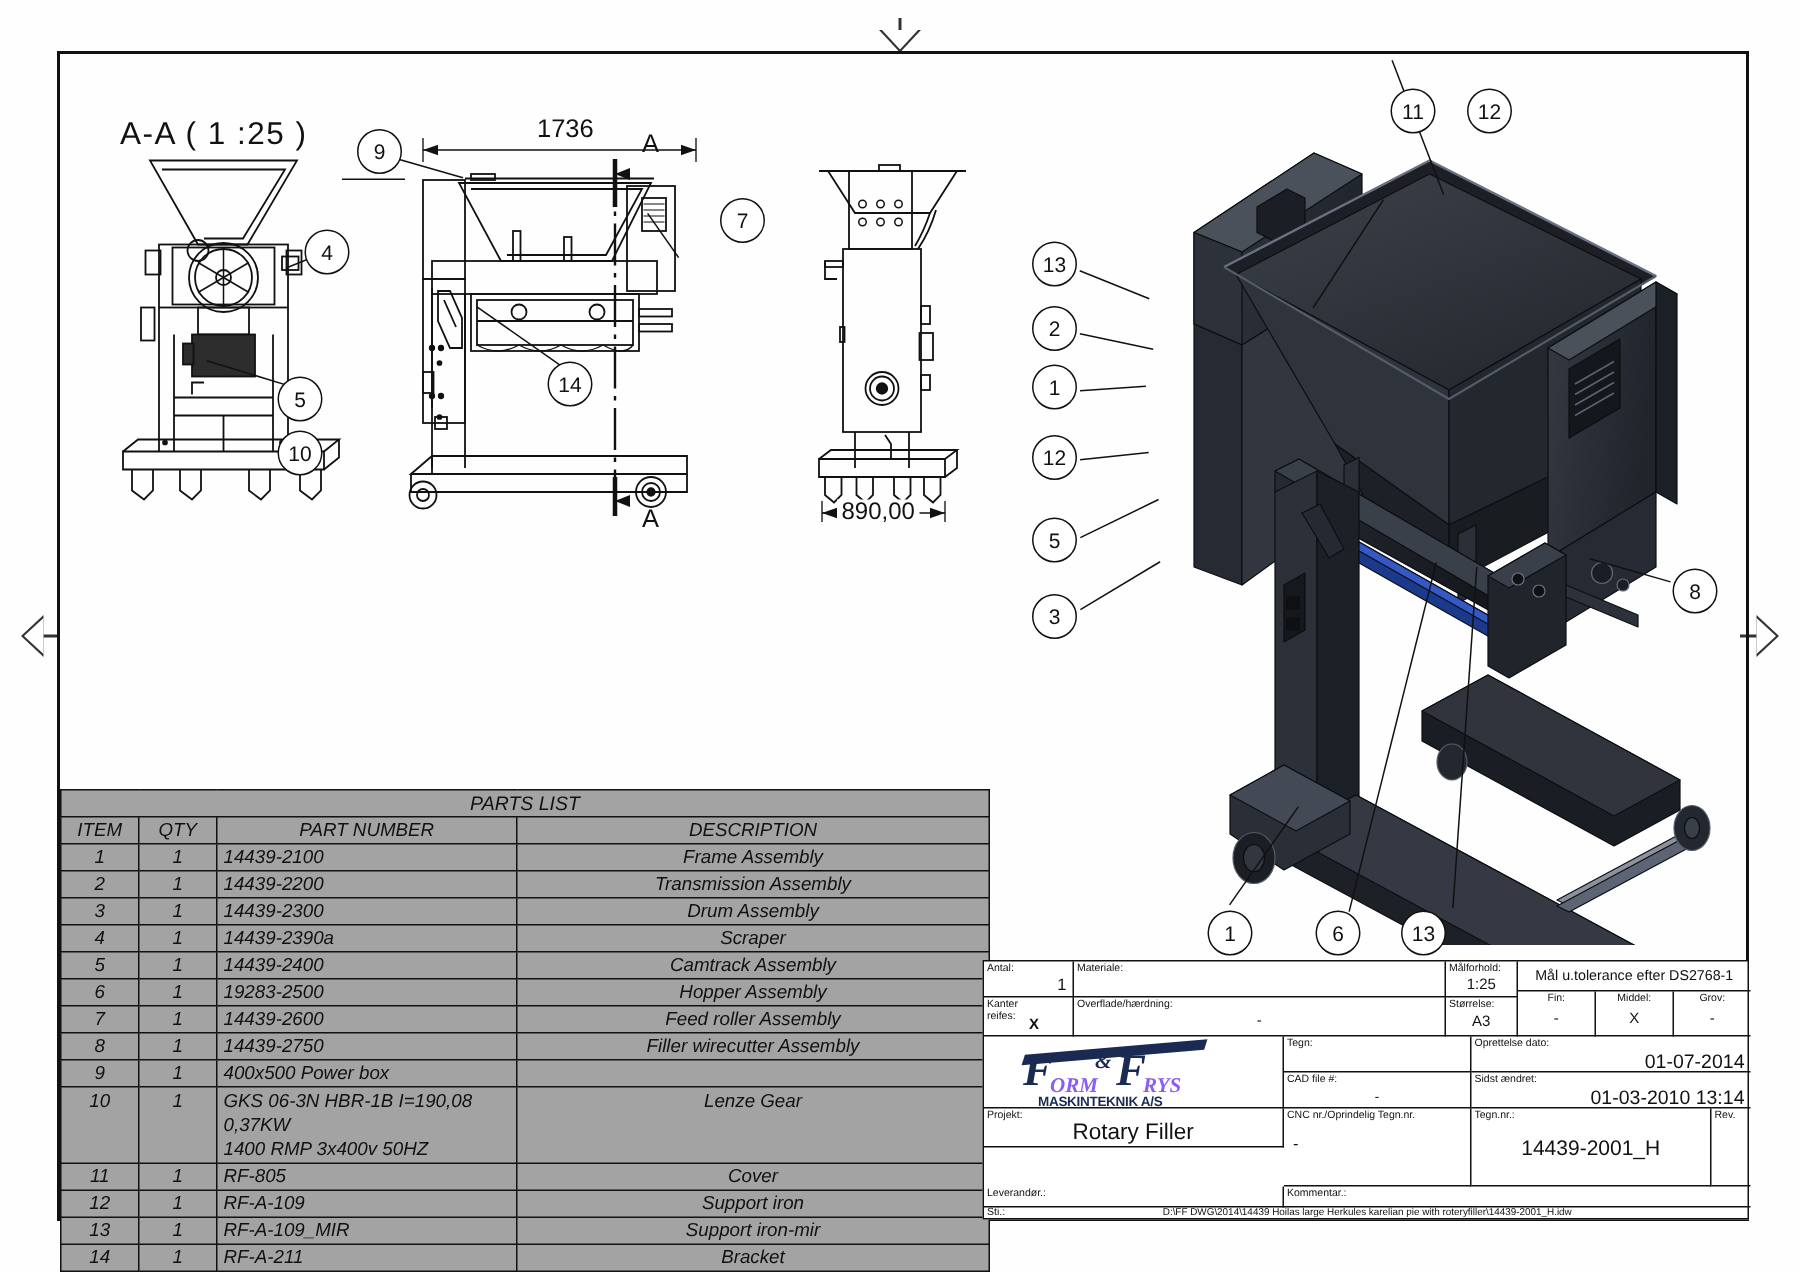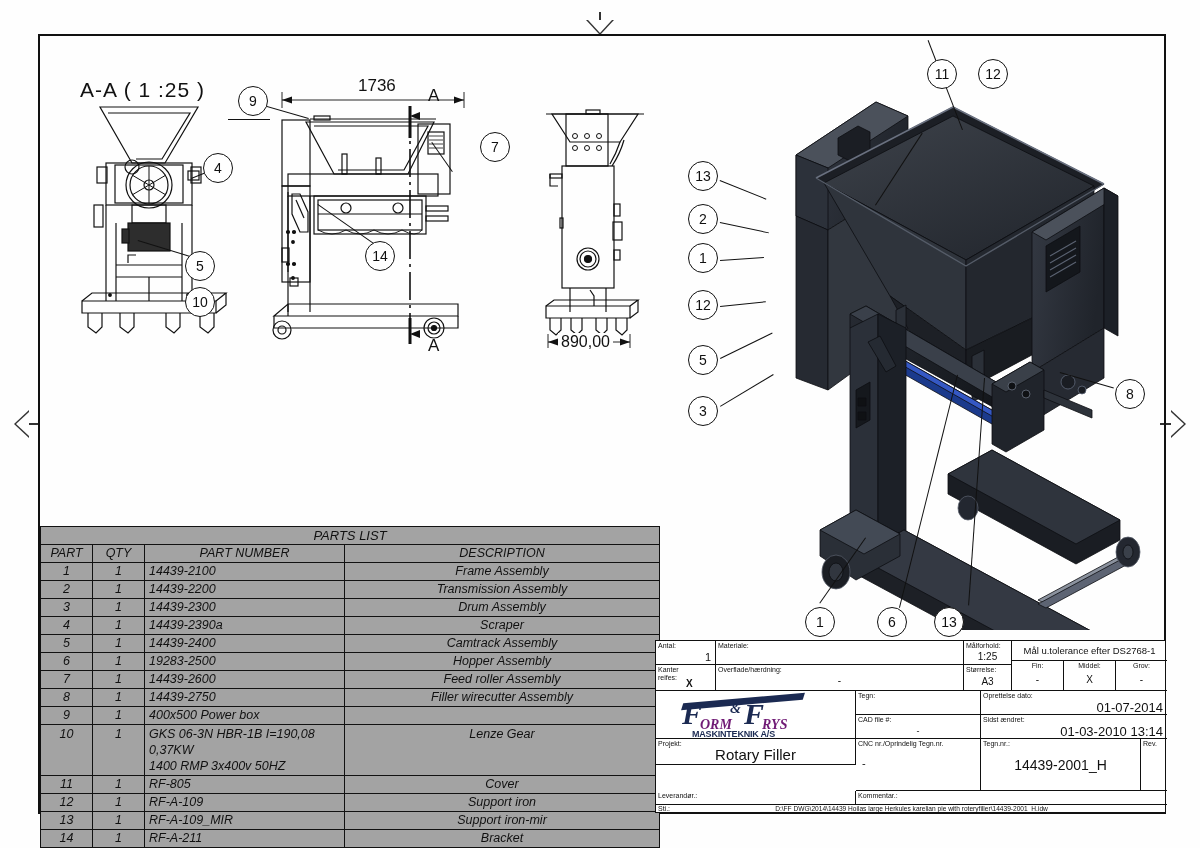--- a/index.html
+++ b/index.html
@@ -42,21 +42,21 @@
   .cell{border-right:1px solid #111;border-bottom:1px solid #111;}
   .k{position:absolute;left:2px;top:1px;font-size:7px;color:#111;letter-spacing:0;}
   .v{position:absolute;color:#111;}
   .vc{left:0;right:0;text-align:center;}
   .vr{right:4px;text-align:right;}
 
   .logo{position:absolute;left:12px;top:2px;width:150px;height:44px;}
   .logo .bigF{position:absolute;font-family:"Liberation Serif",serif;font-weight:bold;
               font-style:italic;color:#1b2a52;font-size:30px;line-height:30px;}
   .logo .wrd{position:absolute;font-family:"Liberation Serif",serif;font-weight:bold;
-             font-style:italic;color:#701a75;font-size:14px;line-height:14px;}
+             font-style:italic;color:#8b5cf6;font-size:14px;line-height:14px;}
   .logo .amp{position:absolute;font-family:"Liberation Serif",serif;font-weight:bold;
              font-style:italic;color:#1b2a52;font-size:14px;}
   .logo .sub{position:absolute;font-family:"Liberation Sans",sans-serif;font-weight:bold;
              color:#1b2a52;font-size:9px;letter-spacing:-0.2px;}
   .logo .swoosh{position:absolute;background:#1b2a52;}
 </style>
 </head>
 <body>
 
 <div class="sheet">
@@ -439,21 +439,21 @@
 
   <div class="lead" style="left:985px;top:378px;width:228px;transform:rotate(94deg);"></div>
   <div class="balloon" style="left:934px;top:607px;">13</div>
 
   <table class="parts">
     <tbody>
         <tr>
           <td class="title" colspan="4">PARTS LIST</td>
         </tr>
     <tr>
-      <th class="hdr c-item">PART</th>
+      <th class="hdr c-item">ITEM</th>
       <th class="hdr c-qty">QTY</th>
       <th class="hdr c-pn">PART NUMBER</th>
       <th class="hdr c-desc">DESCRIPTION</th>
     </tr>
     </tbody>
       <tbody id="parts-body">
         <tr>
           <td class="c-item">1</td>
           <td class="c-qty">1</td>
           <td class="c-pn">14439-2100</td>

